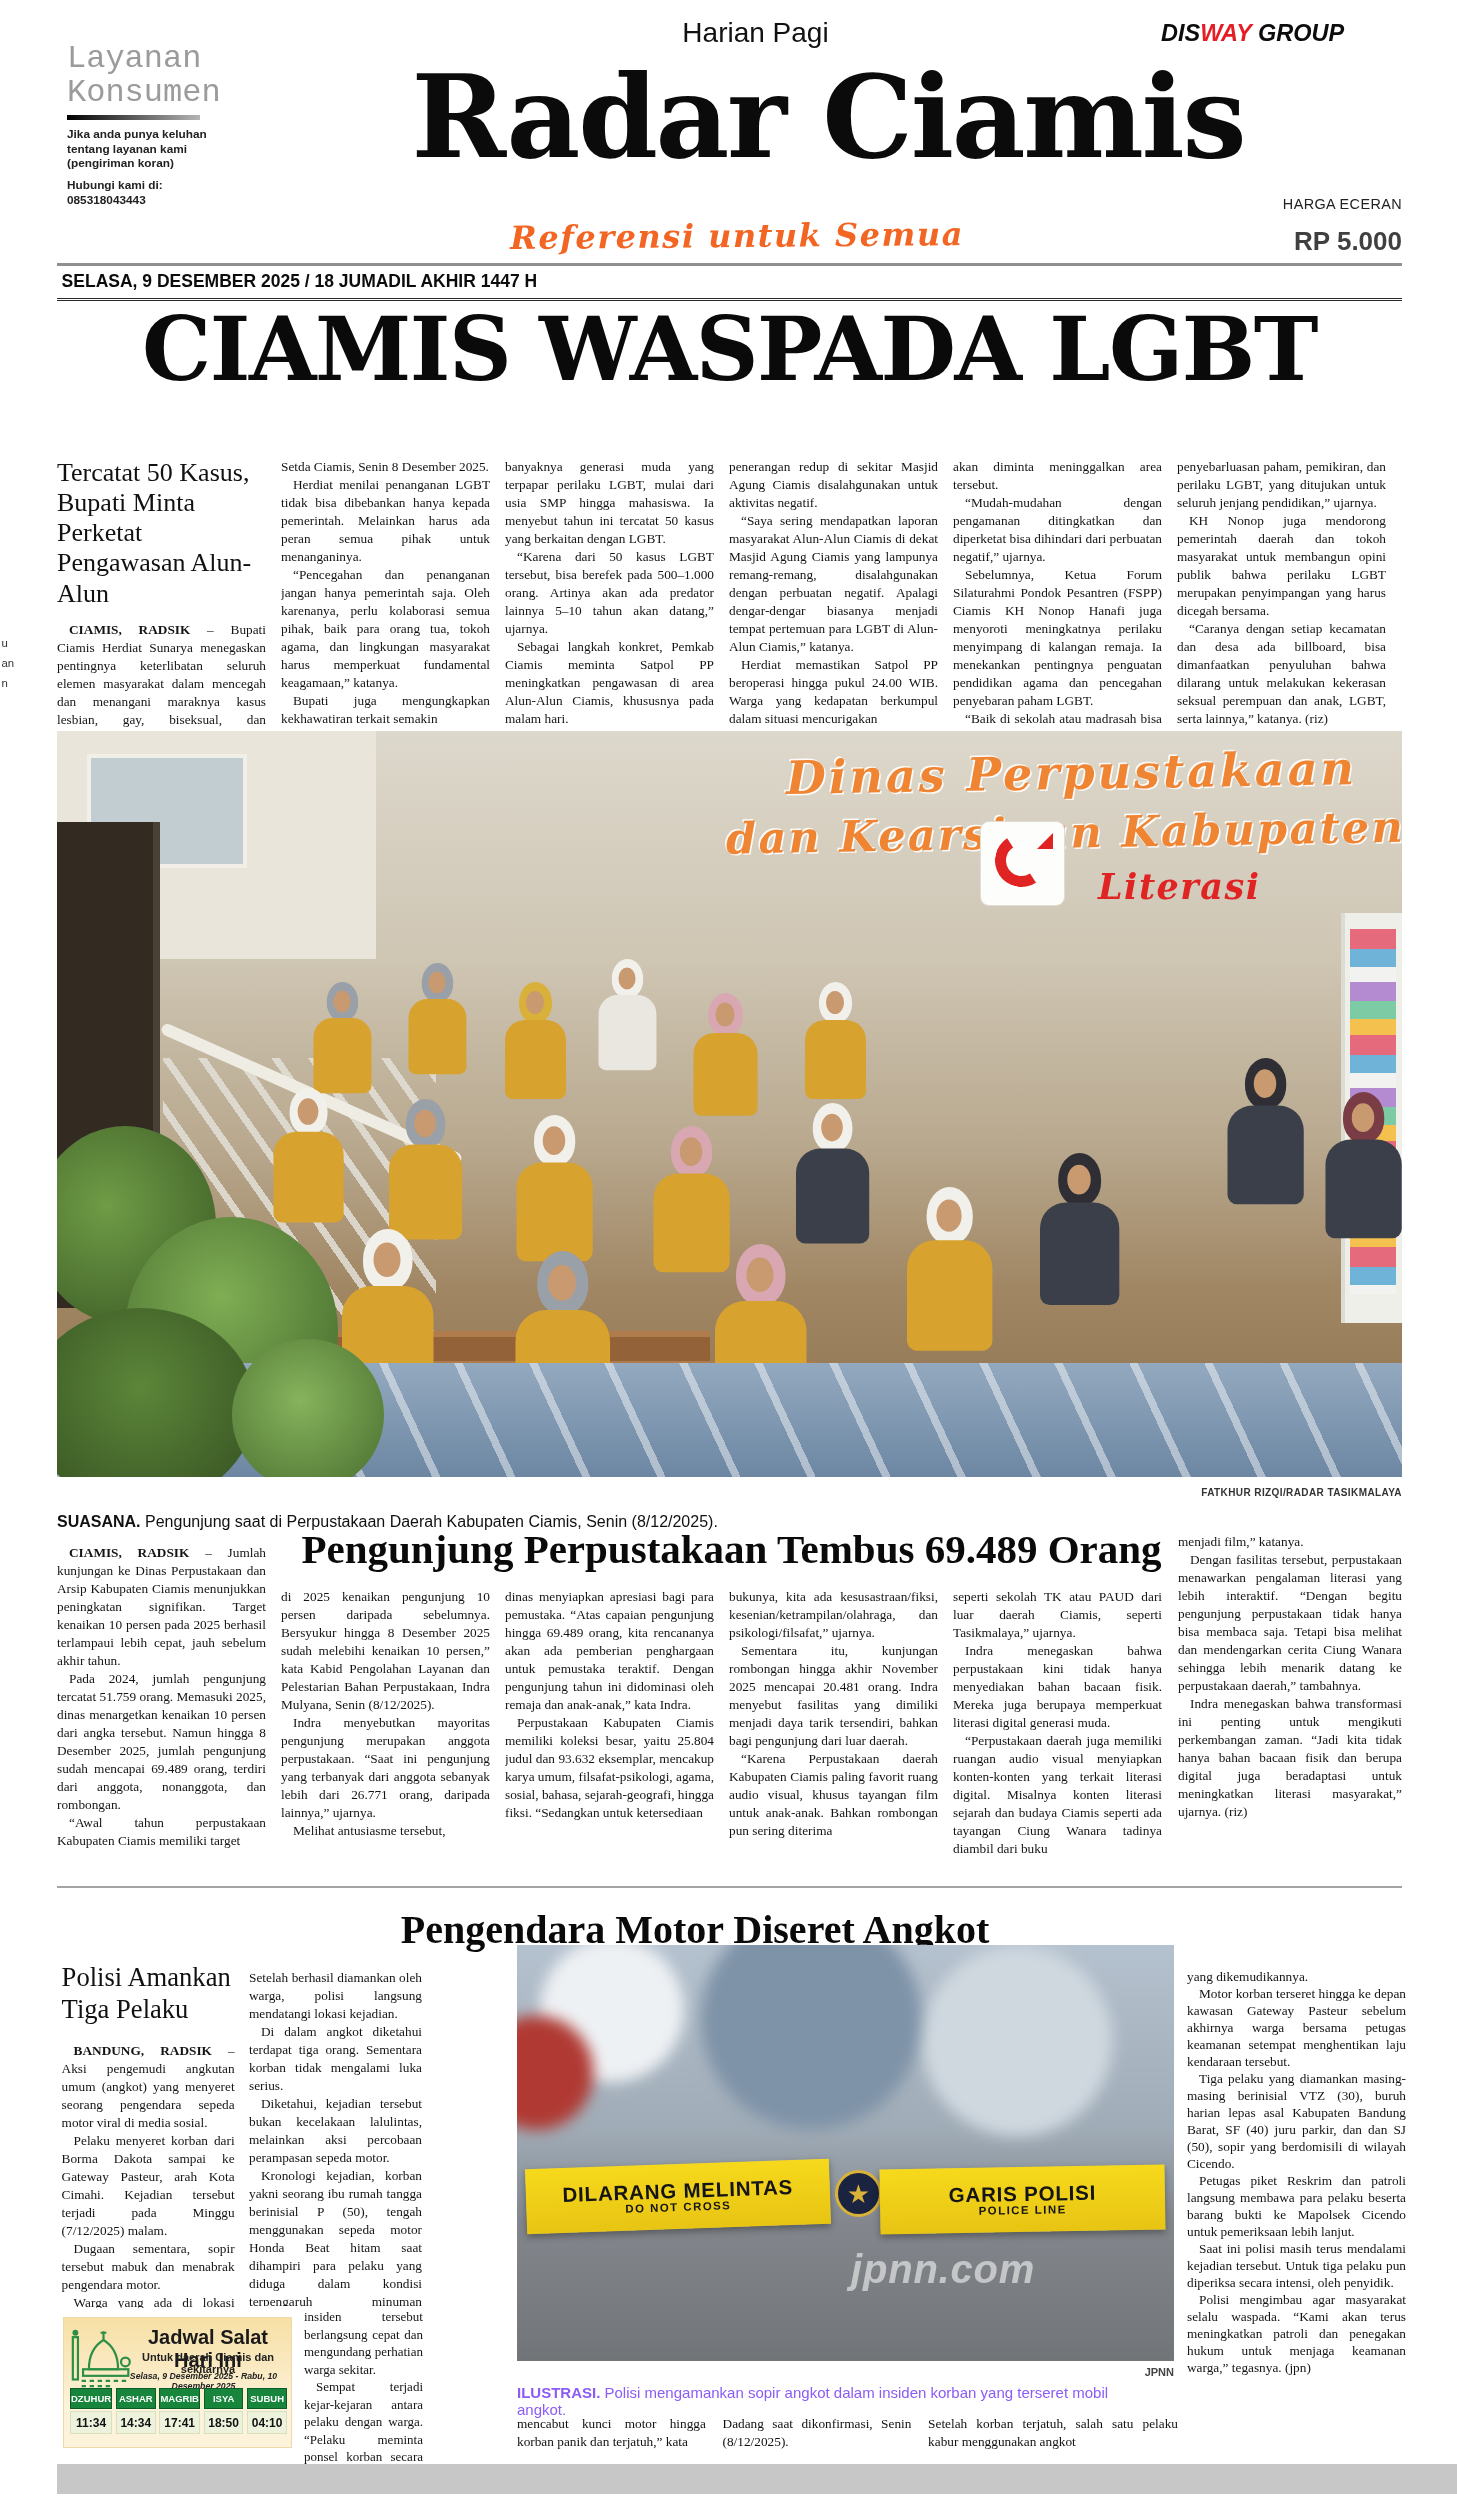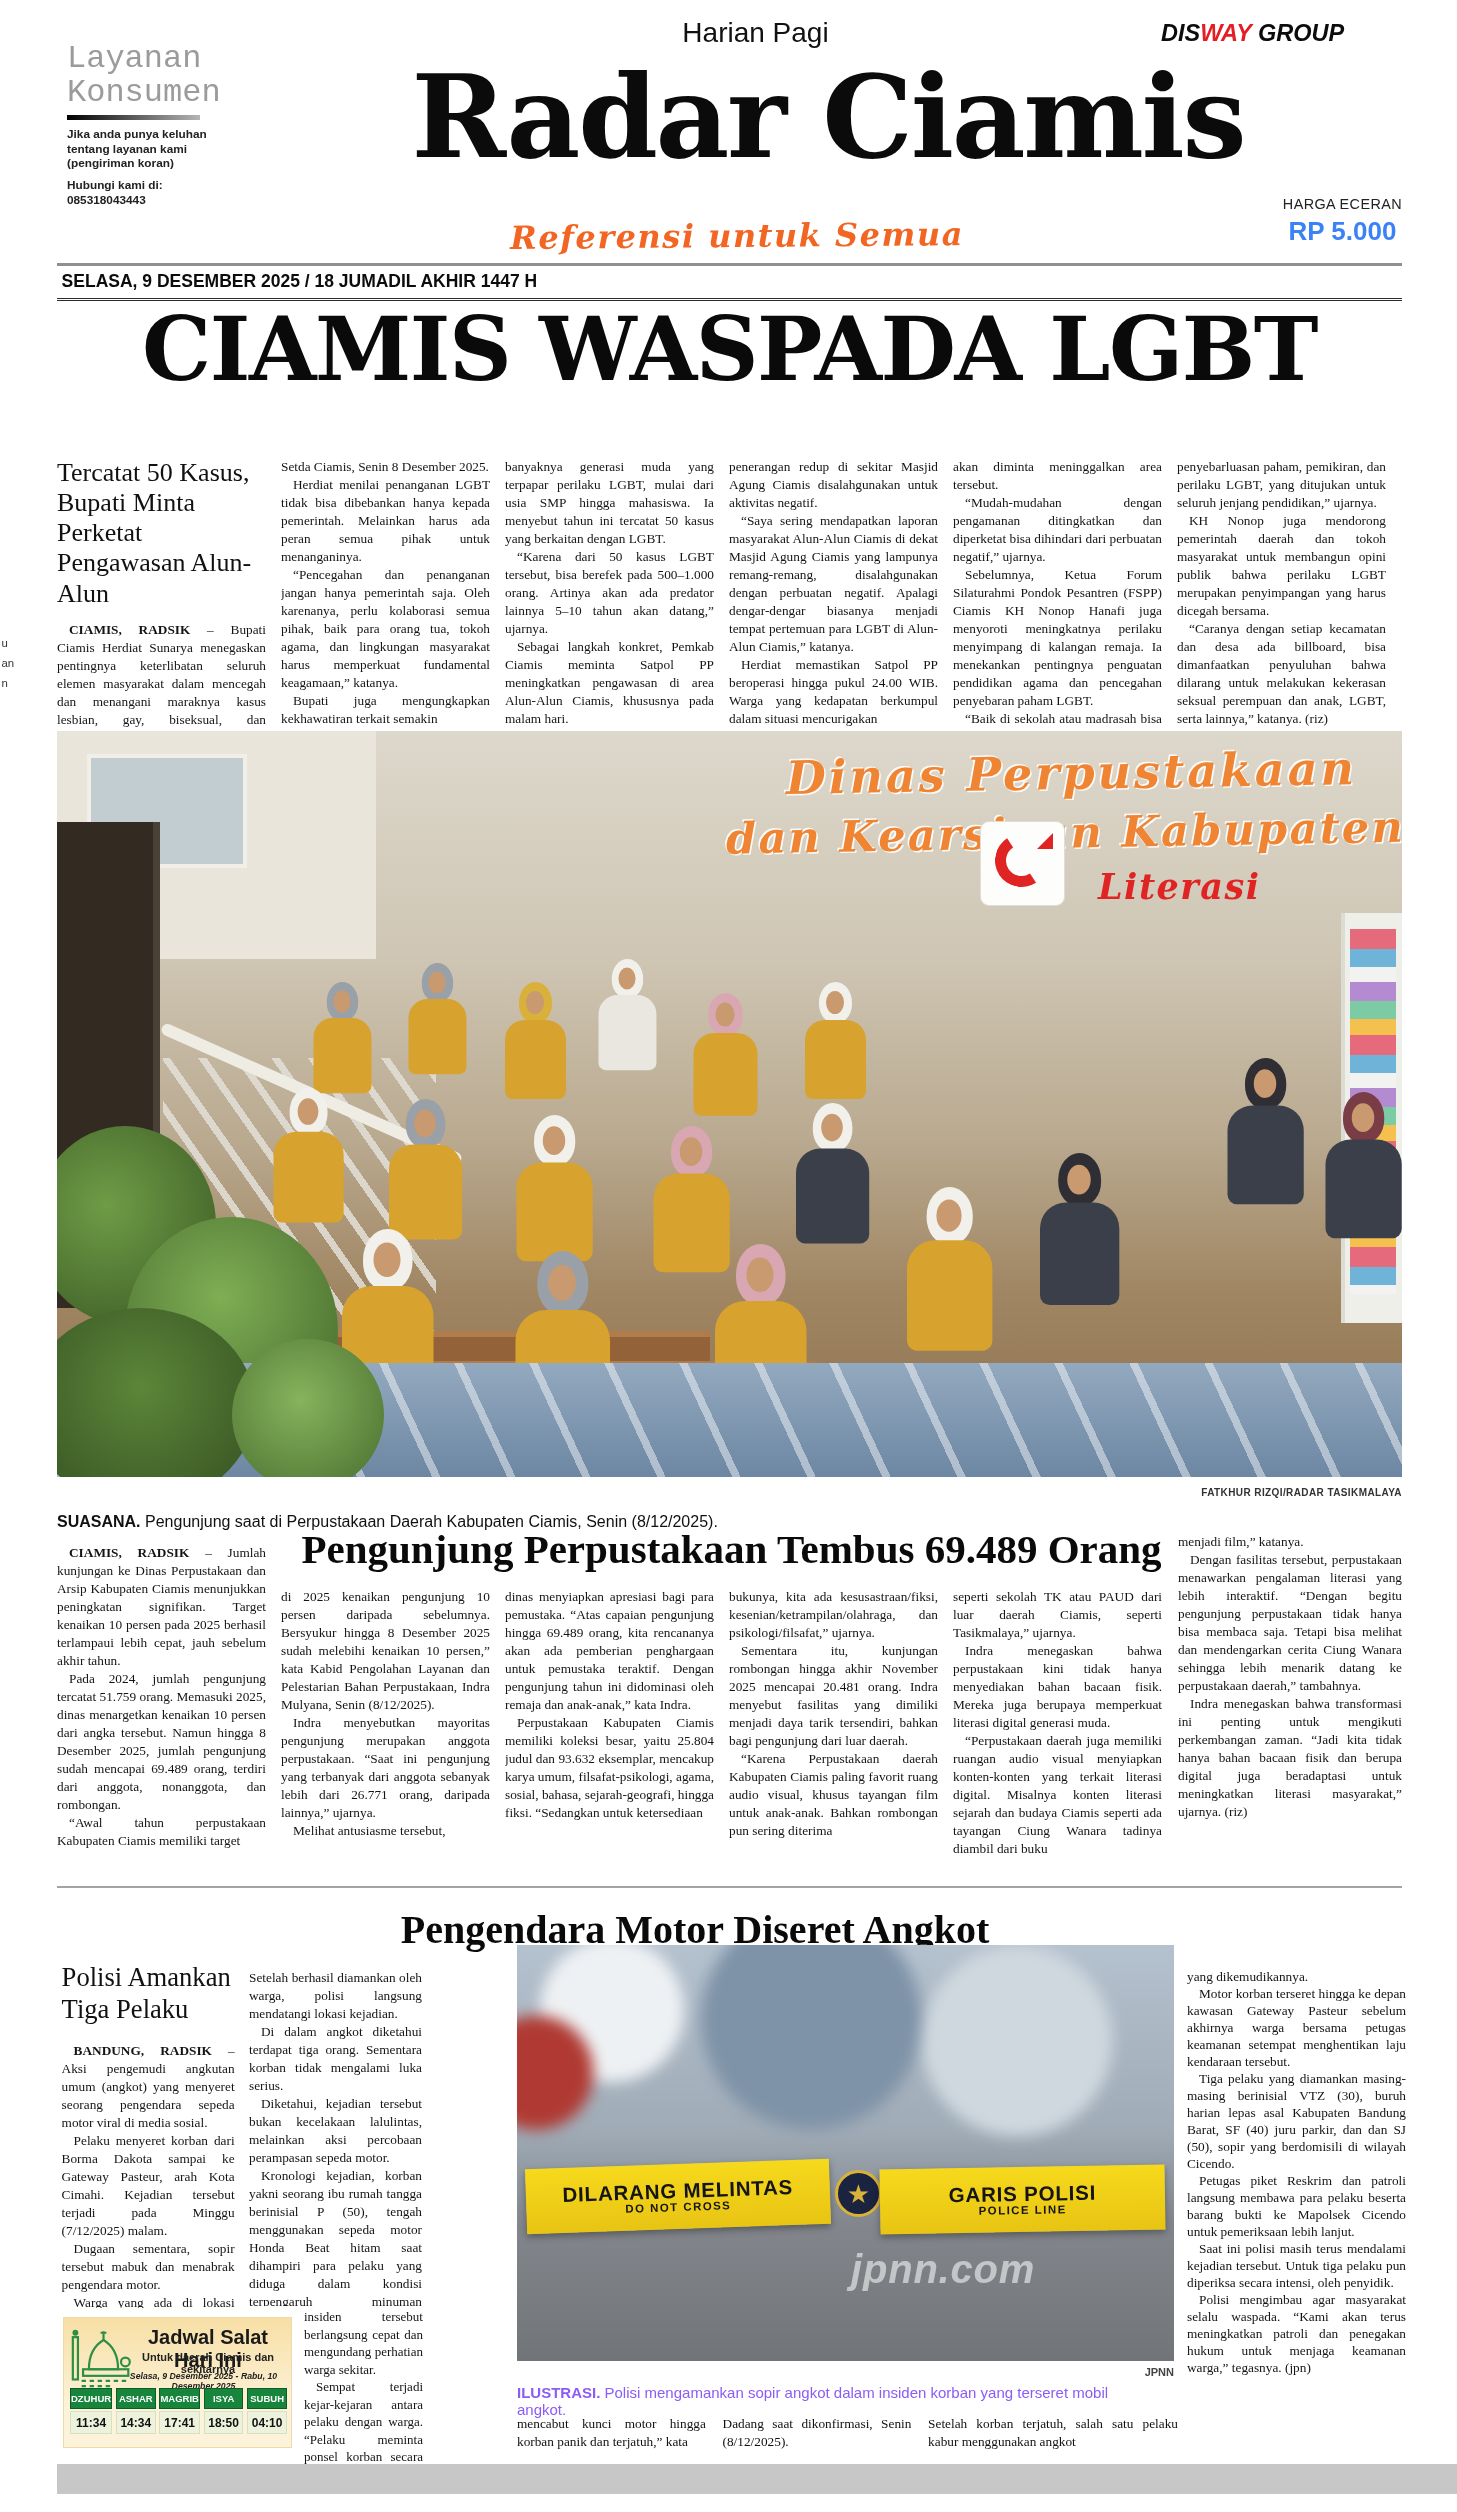--- a/index.html
+++ b/index.html
@@ -21,21 +21,21 @@
         font-family:"DejaVu Serif",serif;font-weight:bold;font-size:114px;line-height:1.2;
         letter-spacing:-2.3px;color:#0b0b0b;}
   .tagline{position:absolute;left:471px;top:217px;width:532px;text-align:center;
         font-family:"DejaVu Serif",serif;font-style:italic;font-weight:bold;
         font-size:32px;color:#f26522;letter-spacing:1.5px;transform:rotate(-0.5deg);}
   .disway{position:absolute;left:1161px;top:20px;font-family:"Liberation Sans",sans-serif;
         font-style:italic;font-weight:900;font-size:23.5px;letter-spacing:0;color:#0c0c0c;white-space:nowrap;}
   .disway .red{color:#e31e24;}
   .pricebox{position:absolute;right:56px;top:196px;text-align:right;font-family:"Liberation Sans",sans-serif;}
   .pricebox .plabel{font-size:14.4px;color:#222;letter-spacing:0.4px;}
-  .pricebox .pval{font-size:26px;font-weight:bold;color:#3b82f6;margin-top:4px;text-align:center;}
+  .pricebox .pval{font-size:26px;font-weight:bold;color:#404040;margin-top:14px;}
 
   .datebar{position:absolute;left:57px;top:263px;width:1345px;border-top:3.8px solid #8f8f8f;}
   .datebar .dtext{font-family:"Liberation Sans",sans-serif;font-weight:bold;font-size:17.5px;
         padding:5.3px 4.6px 6px;color:#0c0c0c;}
   .datebar .drule{height:3px;border-top:1.9px solid #2b2b2b;border-bottom:1.9px solid #2b2b2b;}
 
   
   .headline1{position:absolute;left:57px;top:302px;width:1345px;text-align:center;
         font-family:"DejaVu Serif",serif;font-weight:bold;font-size:87px;line-height:1.1;
         letter-spacing:-1.5px;color:#0a0a0a;white-space:nowrap;}

